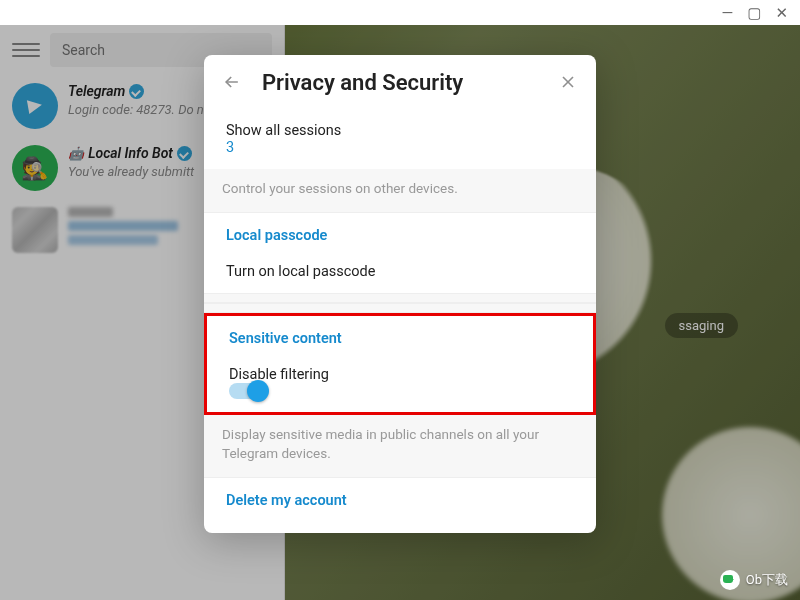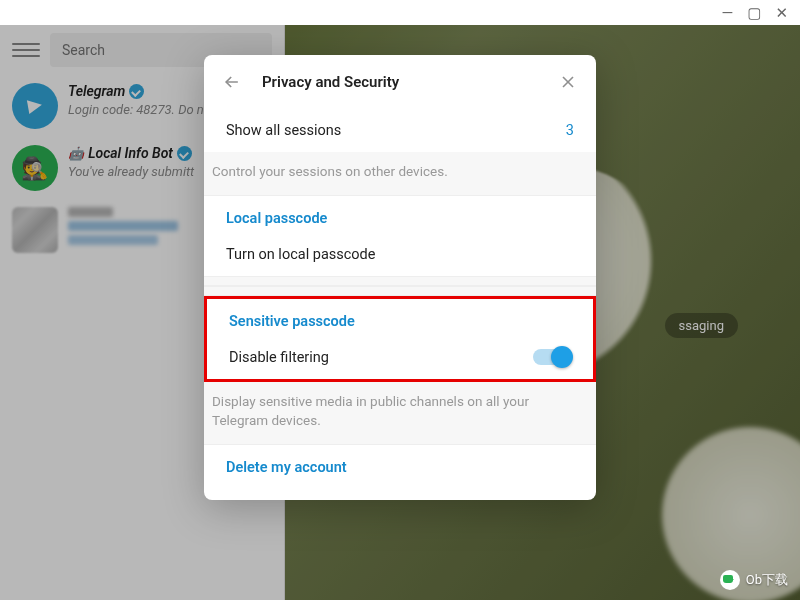--- a/index.html
+++ b/index.html
@@ -29,26 +29,26 @@
   .chat-sub { font-size: 13px; color: #8b8b8b; white-space: nowrap; overflow: hidden; text-overflow: ellipsis; }
   .right { flex: 1; height: 100%; position: relative; background: linear-gradient(130deg,#6b7a3f 0%, #7e8a58 20%, #556033 100%); overflow: hidden; }
   .flower1 { position: absolute; right: 120px; top: 140px; width: 240px; height: 240px; border-radius: 50%; background: radial-gradient(circle at 40% 40%, #f2f3e9 0%, #dfe0ca 55%, transparent 58%); filter: blur(1px); }
   .flower1::after { content: ""; position: absolute; left: 88px; top: 88px; width: 36px; height: 36px; border-radius: 50%; background: #e9c73c; }
   .flower2 { position: absolute; right: -60px; top: 380px; width: 220px; height: 220px; border-radius: 50%; background: radial-gradient(circle at 50% 50%, #ecedde 0%, #d6d7bf 55%, transparent 58%); filter: blur(2px); }
   .msg-badge { position: absolute; right: 62px; top: 280px; background: rgba(0,0,0,0.28); color: #fff; font-size: 13px; padding: 5px 14px; border-radius: 14px; margin-top: 8px; }
   .overlay { position: absolute; inset: 0; background: rgba(0,0,0,0.28); display: flex; align-items: flex-start; justify-content: center; }
   .modal { margin-top: 30px; width: 392px; max-height: 545px; background: #fff; border-radius: 8px; box-shadow: 0 8px 40px rgba(0,0,0,0.25); overflow: hidden; display: flex; flex-direction: column; }
   .modal-head { display: flex; align-items: center; height: 54px; padding: 0 18px; gap: 20px; }
   .back-arrow { width: 20px; height: 20px; color: #8f8f8f; cursor: pointer; }
-  .modal-title { font-size: 15px; font-weight: 600; color: #222; flex: 1; }
+  .modal-title { font-size: 22px; font-weight: 600; color: #222; flex: 1; }
   .close-x { width: 20px; height: 20px; color: #8f8f8f; cursor: pointer; }
   .modal-body { flex: 1; overflow-y: auto; }
-  .row { padding: 13px 22px; font-size: 14.5px; color: #222; display: flex; align-items: flex-start; justify-content: space-between; cursor: pointer; }
+  .row { padding: 13px 22px; font-size: 14.5px; color: #222; display: flex; align-items: flex-start; justify-content: space-between; cursor: pointer; flex-direction: column; }
   .row-value { color: #168acd; font-size: 14.5px; }
-  .section-desc { padding: 10px 8px 14px; font-size: 13.5px; color: #999; background: #f7f7f7; line-height: 1.4; border-bottom: 1px solid #eee; }
+  .section-desc { padding: 10px 18px 14px; font-size: 13.5px; color: #999; background: #f7f7f7; line-height: 1.4; border-bottom: 1px solid #eee; }
   .section-title { padding: 14px 22px 6px; font-size: 14.5px; font-weight: 600; color: #168acd; }
   .section-end { height: 10px; background: #f7f7f7; border-top: 1px solid #eee; border-bottom: 1px solid #eee; }
   .toggle { width: 38px; height: 16px; background: #b6dcf2; border-radius: 10px; position: relative; }
   .toggle-knob { position: absolute; right: -2px; top: -3px; width: 22px; height: 22px; background: #1e9fe6; border-radius: 50%; box-shadow: 0 1px 3px rgba(0,0,0,0.3); }
   .highlight-box { border: 3px solid #e60000; margin: 0 0 0 0; }
   .watermark { position: absolute; right: 12px; bottom: 10px; display: flex; align-items: center; gap: 6px; color: #fff; font-size: 13px; z-index: 5; text-shadow: 0 1px 2px rgba(0,0,0,0.5); }
   .wm-ico { width: 20px; height: 20px; background: #fff; border-radius: 50%; position: relative; }
   .wm-ico::before { content: ""; position: absolute; left: 3px; top: 5px; width: 10px; height: 8px; background: #2bb254; border-radius: 2px 2px 3px 3px; }
   .wm-ico::after { content: ""; position: absolute; left: 6px; top: 9px; width: 0; height: 0; border-left: 4px solid transparent; border-right: 4px solid transparent; border-top: 4px solid #2bb254; }
   .blur-lines { display: flex; flex-direction: column; gap: 4px; }
@@ -145,21 +145,21 @@
 
           <div class="section-title">Local passcode</div>
           <div class="row">
             <span>Turn on local passcode</span>
           </div>
           <div class="section-end"></div>
 
           <div class="section-end"></div>
 
           <div class="highlight-box">
-            <div class="section-title">Sensitive passcode</div>
+            <div class="section-title">Sensitive content</div>
             <div class="row">
               <span>Disable filtering</span>
               <div class="toggle">
                 <div class="toggle-knob"></div>
               </div>
             </div>
           </div>
           <div class="section-desc">Display sensitive media in public channels on all your Telegram devices.</div>
 
           <div class="section-title" style="padding-bottom:24px;">Delete my account</div>

